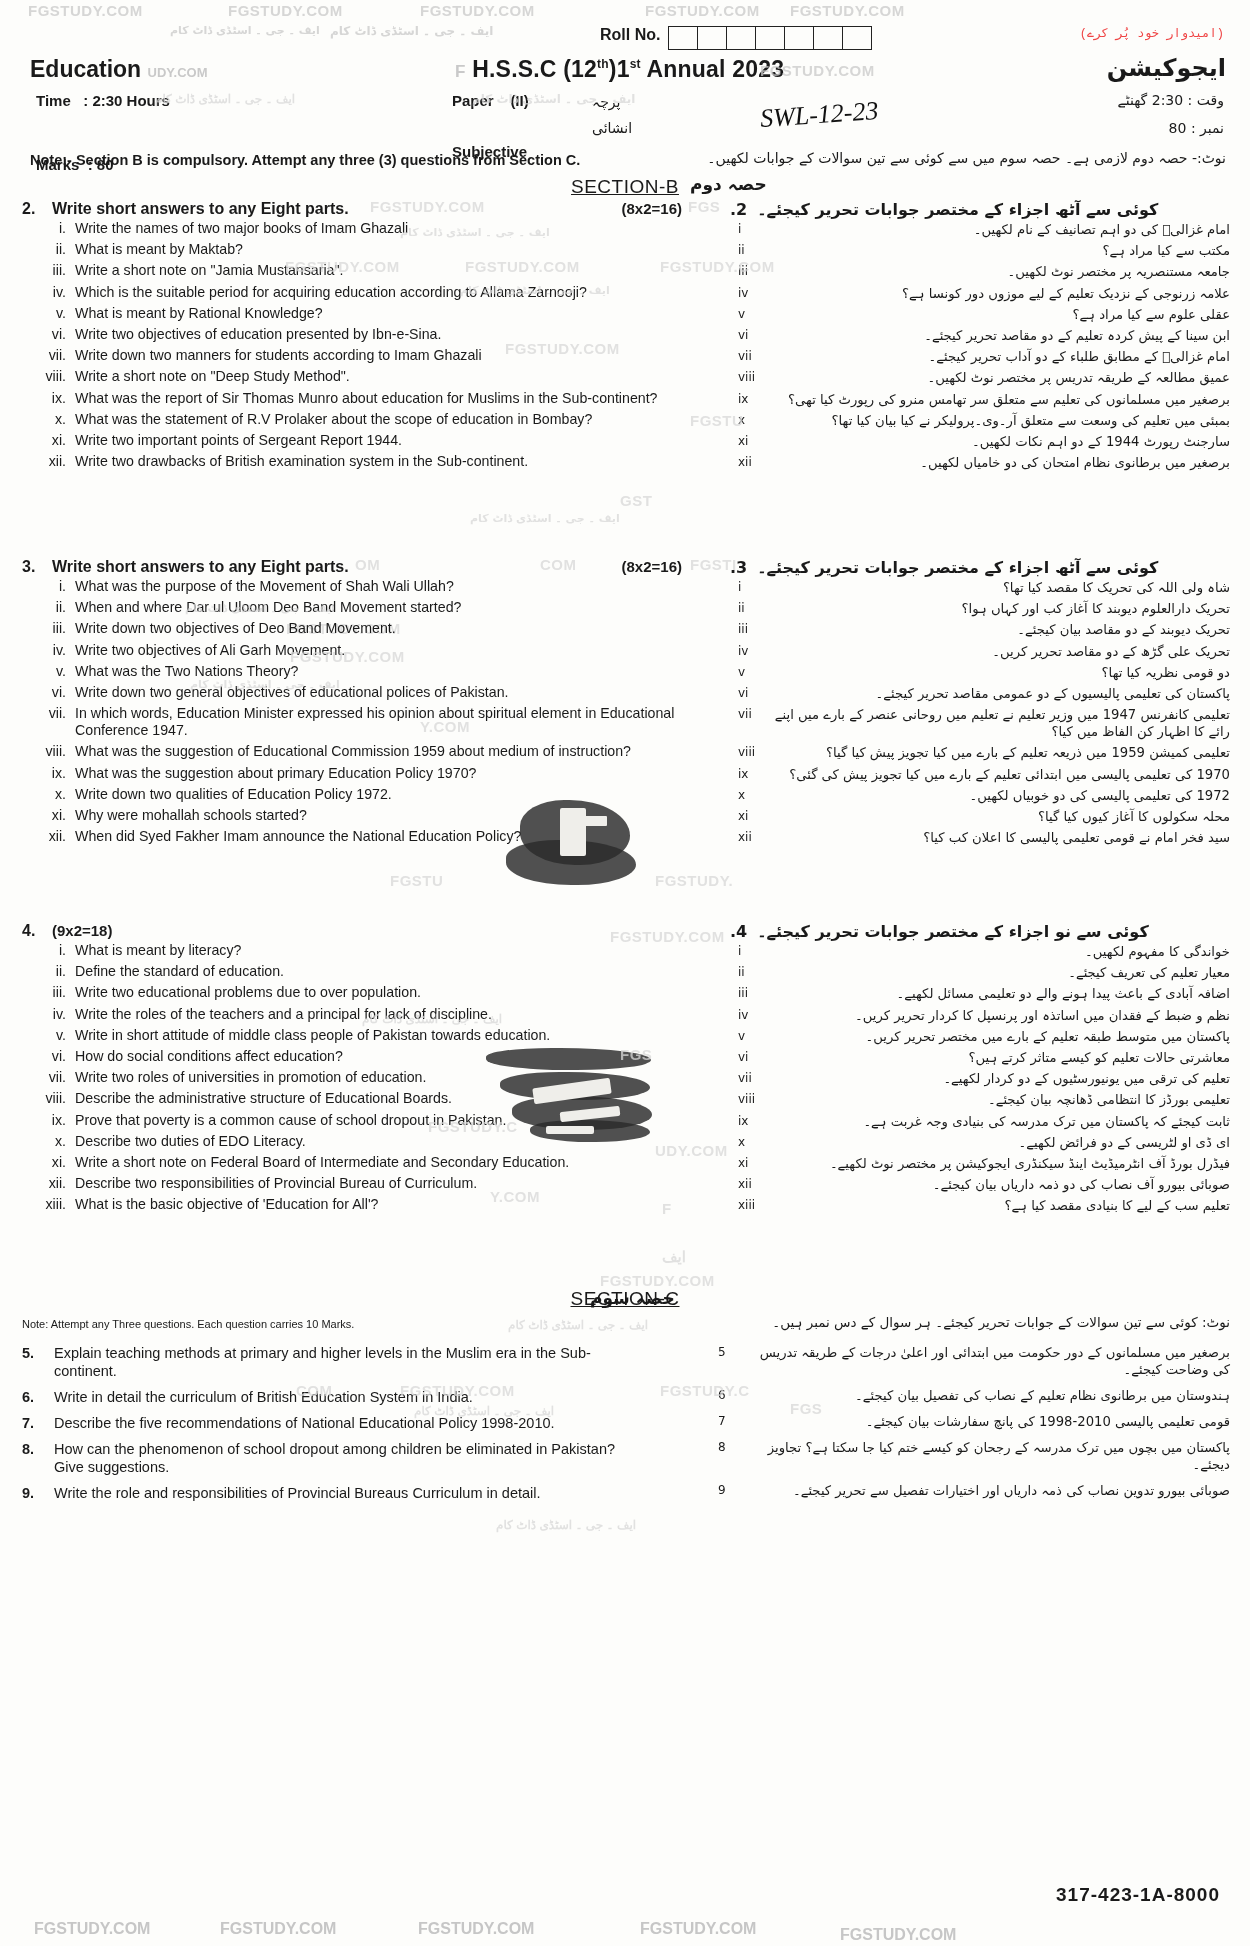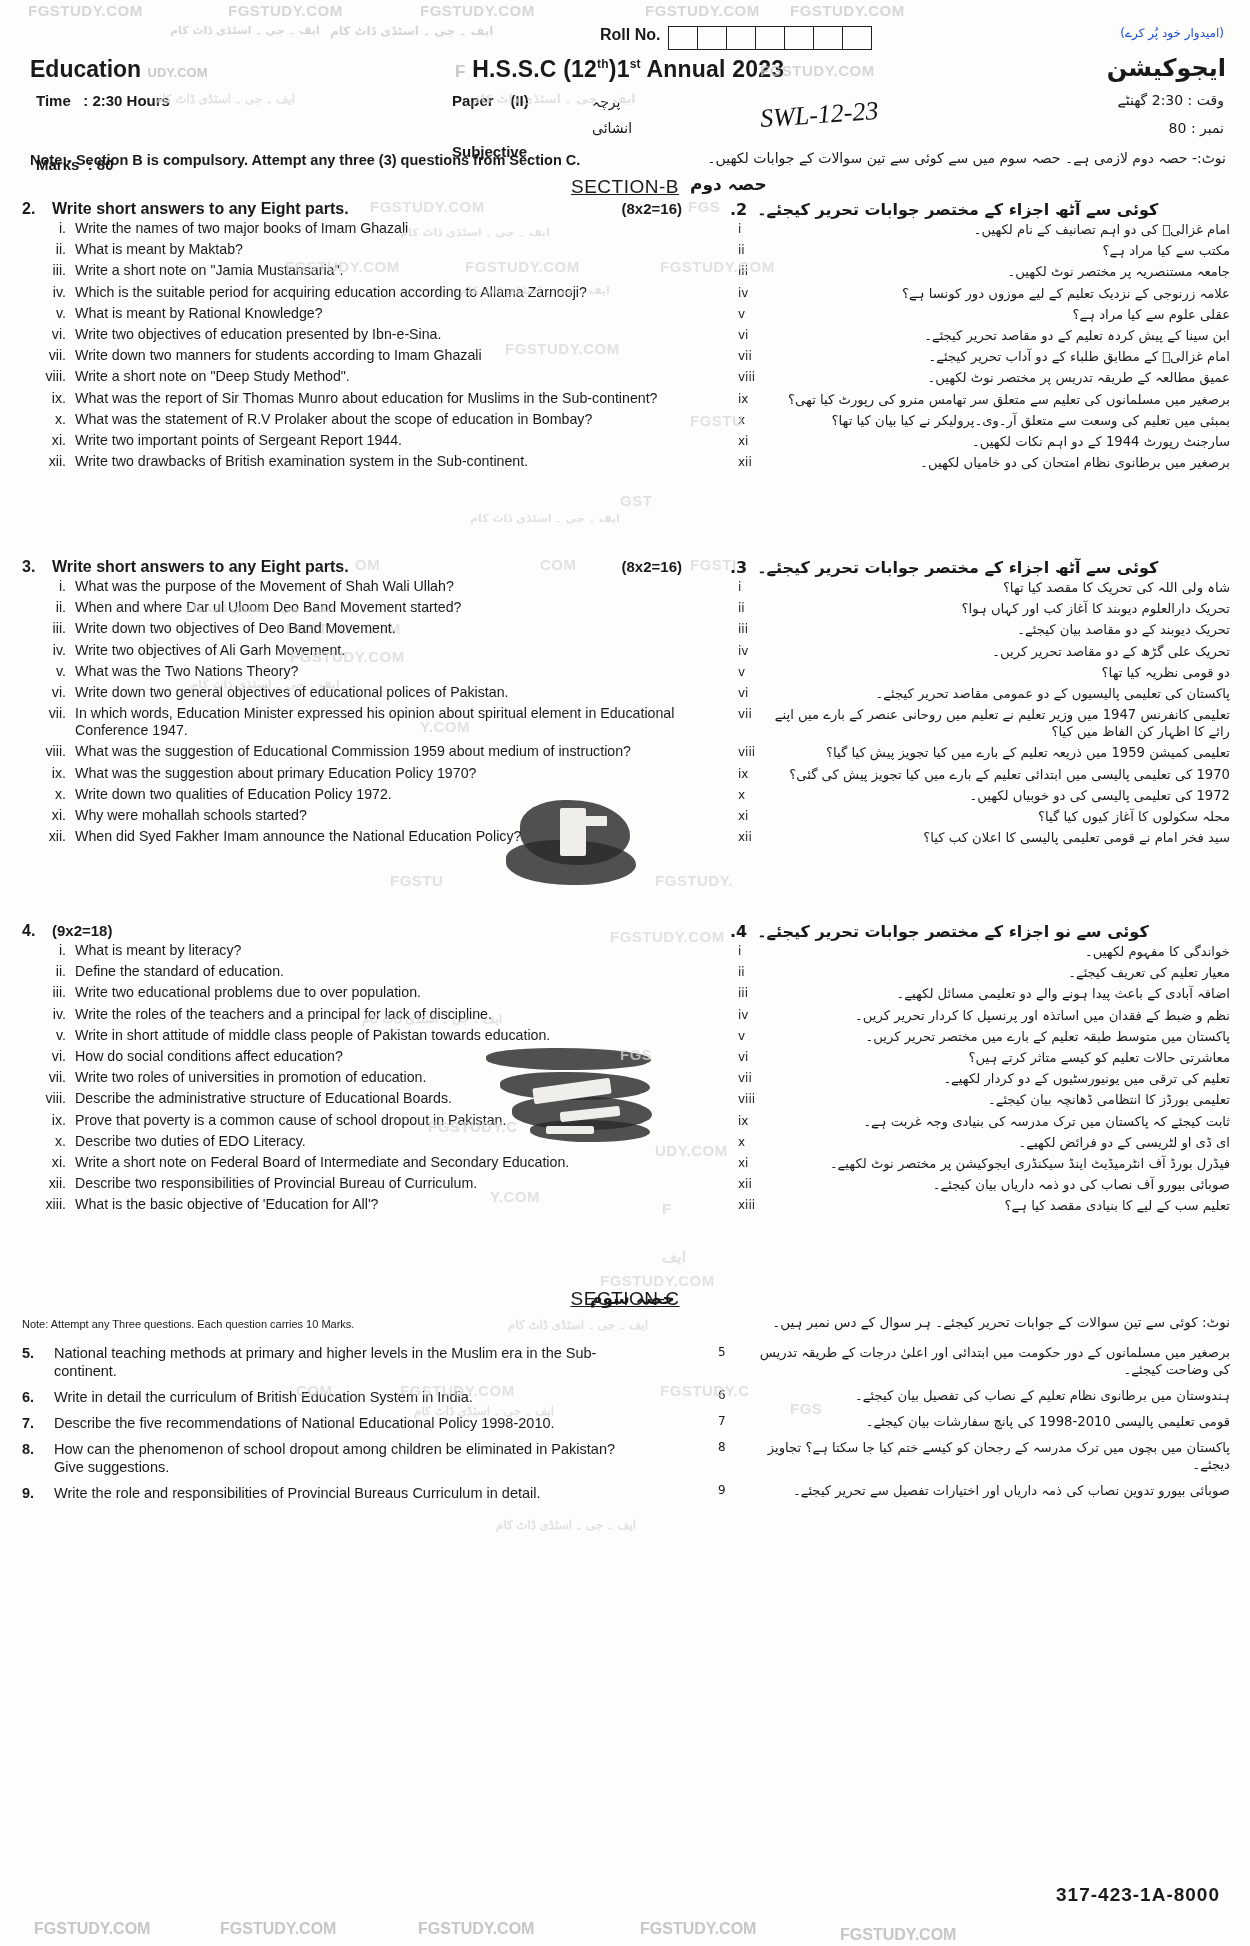--- a/index.html
+++ b/index.html
@@ -10,21 +10,21 @@
     color:#1a1a1a;
     position:relative;
     overflow:hidden;
   }
   .page{position:relative;width:1250px;height:1946px;}
 
   
   .wm{position:absolute;color:#c9c9c9;font-size:15px;font-weight:bold;letter-spacing:.5px;white-space:nowrap;opacity:.75;pointer-events:none;}
   .wm.light{color:#d8d8d8;}
   .urdu{font-family:"DejaVu Sans", sans-serif;direction:rtl;text-align:right;}
-  .u-sm{font-size:12px;color:#1d4ed8;}
+  .u-sm{font-size:12px;color:#ef4444;font-family:Liberation Mono, monospace;}
   .u-md{font-size:14px;color:#1a1a1a;}
 
   .rollbox{position:absolute;top:26px;left:600px;display:flex;align-items:flex-start;}
   .rolllabel{font-size:16px;font-weight:bold;margin-right:8px;}
   .rollcells{display:flex;border:1.4px solid #222;}
   .rollcells div{width:28px;height:22px;border-right:1.2px solid #222;}
   .rollcells div:last-child{border-right:none;}
 
   .subject{position:absolute;top:56px;left:30px;font-size:23px;font-weight:bold;}
   .subject small{font-size:13px;font-weight:bold;color:#c9c9c9;}
@@ -541,21 +541,21 @@
 
   <div class="sechdr" style="top:1288px;">SECTION-C</div>
   <div class="urdu sechdr-u" style="top:1288px;left:590px;">حصہ سوم</div>
   <div class="secc-note" style="top:1318px;left:22px;">Note: Attempt any Three questions. Each question carries 10 Marks.</div>
   <div class="urdu" style="position:absolute;top:1314px;right:20px;font-size:13.5px;">نوٹ: کوئی سے تین سوالات کے جوابات تحریر کیجئے۔ ہر سوال کے دس نمبر ہیں۔</div>
   <div class="wm light" style="left:508px;top:1318px;font-size:12px;">ایف ۔ جی ۔ اسٹڈی ڈاٹ کام</div>
 
   <div class="q" style="top:1344px;width:600px;">
     <div class="part" style="font-size:14.5px;line-height:18px;margin-bottom:8px;">
         <span class="pnum" style="width:26px;text-align:left;padding-right:6px;font-weight:bold;">5.</span>
-        <span class="ptext">National teaching methods at primary and higher levels in the Muslim era in the Sub-continent.</span>
+        <span class="ptext">Explain teaching methods at primary and higher levels in the Muslim era in the Sub-continent.</span>
       </div>
     <div class="part" style="font-size:14.5px;line-height:18px;margin-bottom:8px;margin-top:6px;">
         <span class="pnum" style="width:26px;text-align:left;padding-right:6px;font-weight:bold;">6.</span>
         <span class="ptext">Write in detail the curriculum of British Education System in India.</span>
       </div>
     <div class="part" style="font-size:14.5px;line-height:18px;margin-bottom:8px;">
         <span class="pnum" style="width:26px;text-align:left;padding-right:6px;font-weight:bold;">7.</span>
         <span class="ptext">Describe the five recommendations of National Educational Policy 1998-2010.</span>
       </div>
     <div class="part" style="font-size:14.5px;line-height:18px;margin-bottom:8px;">

